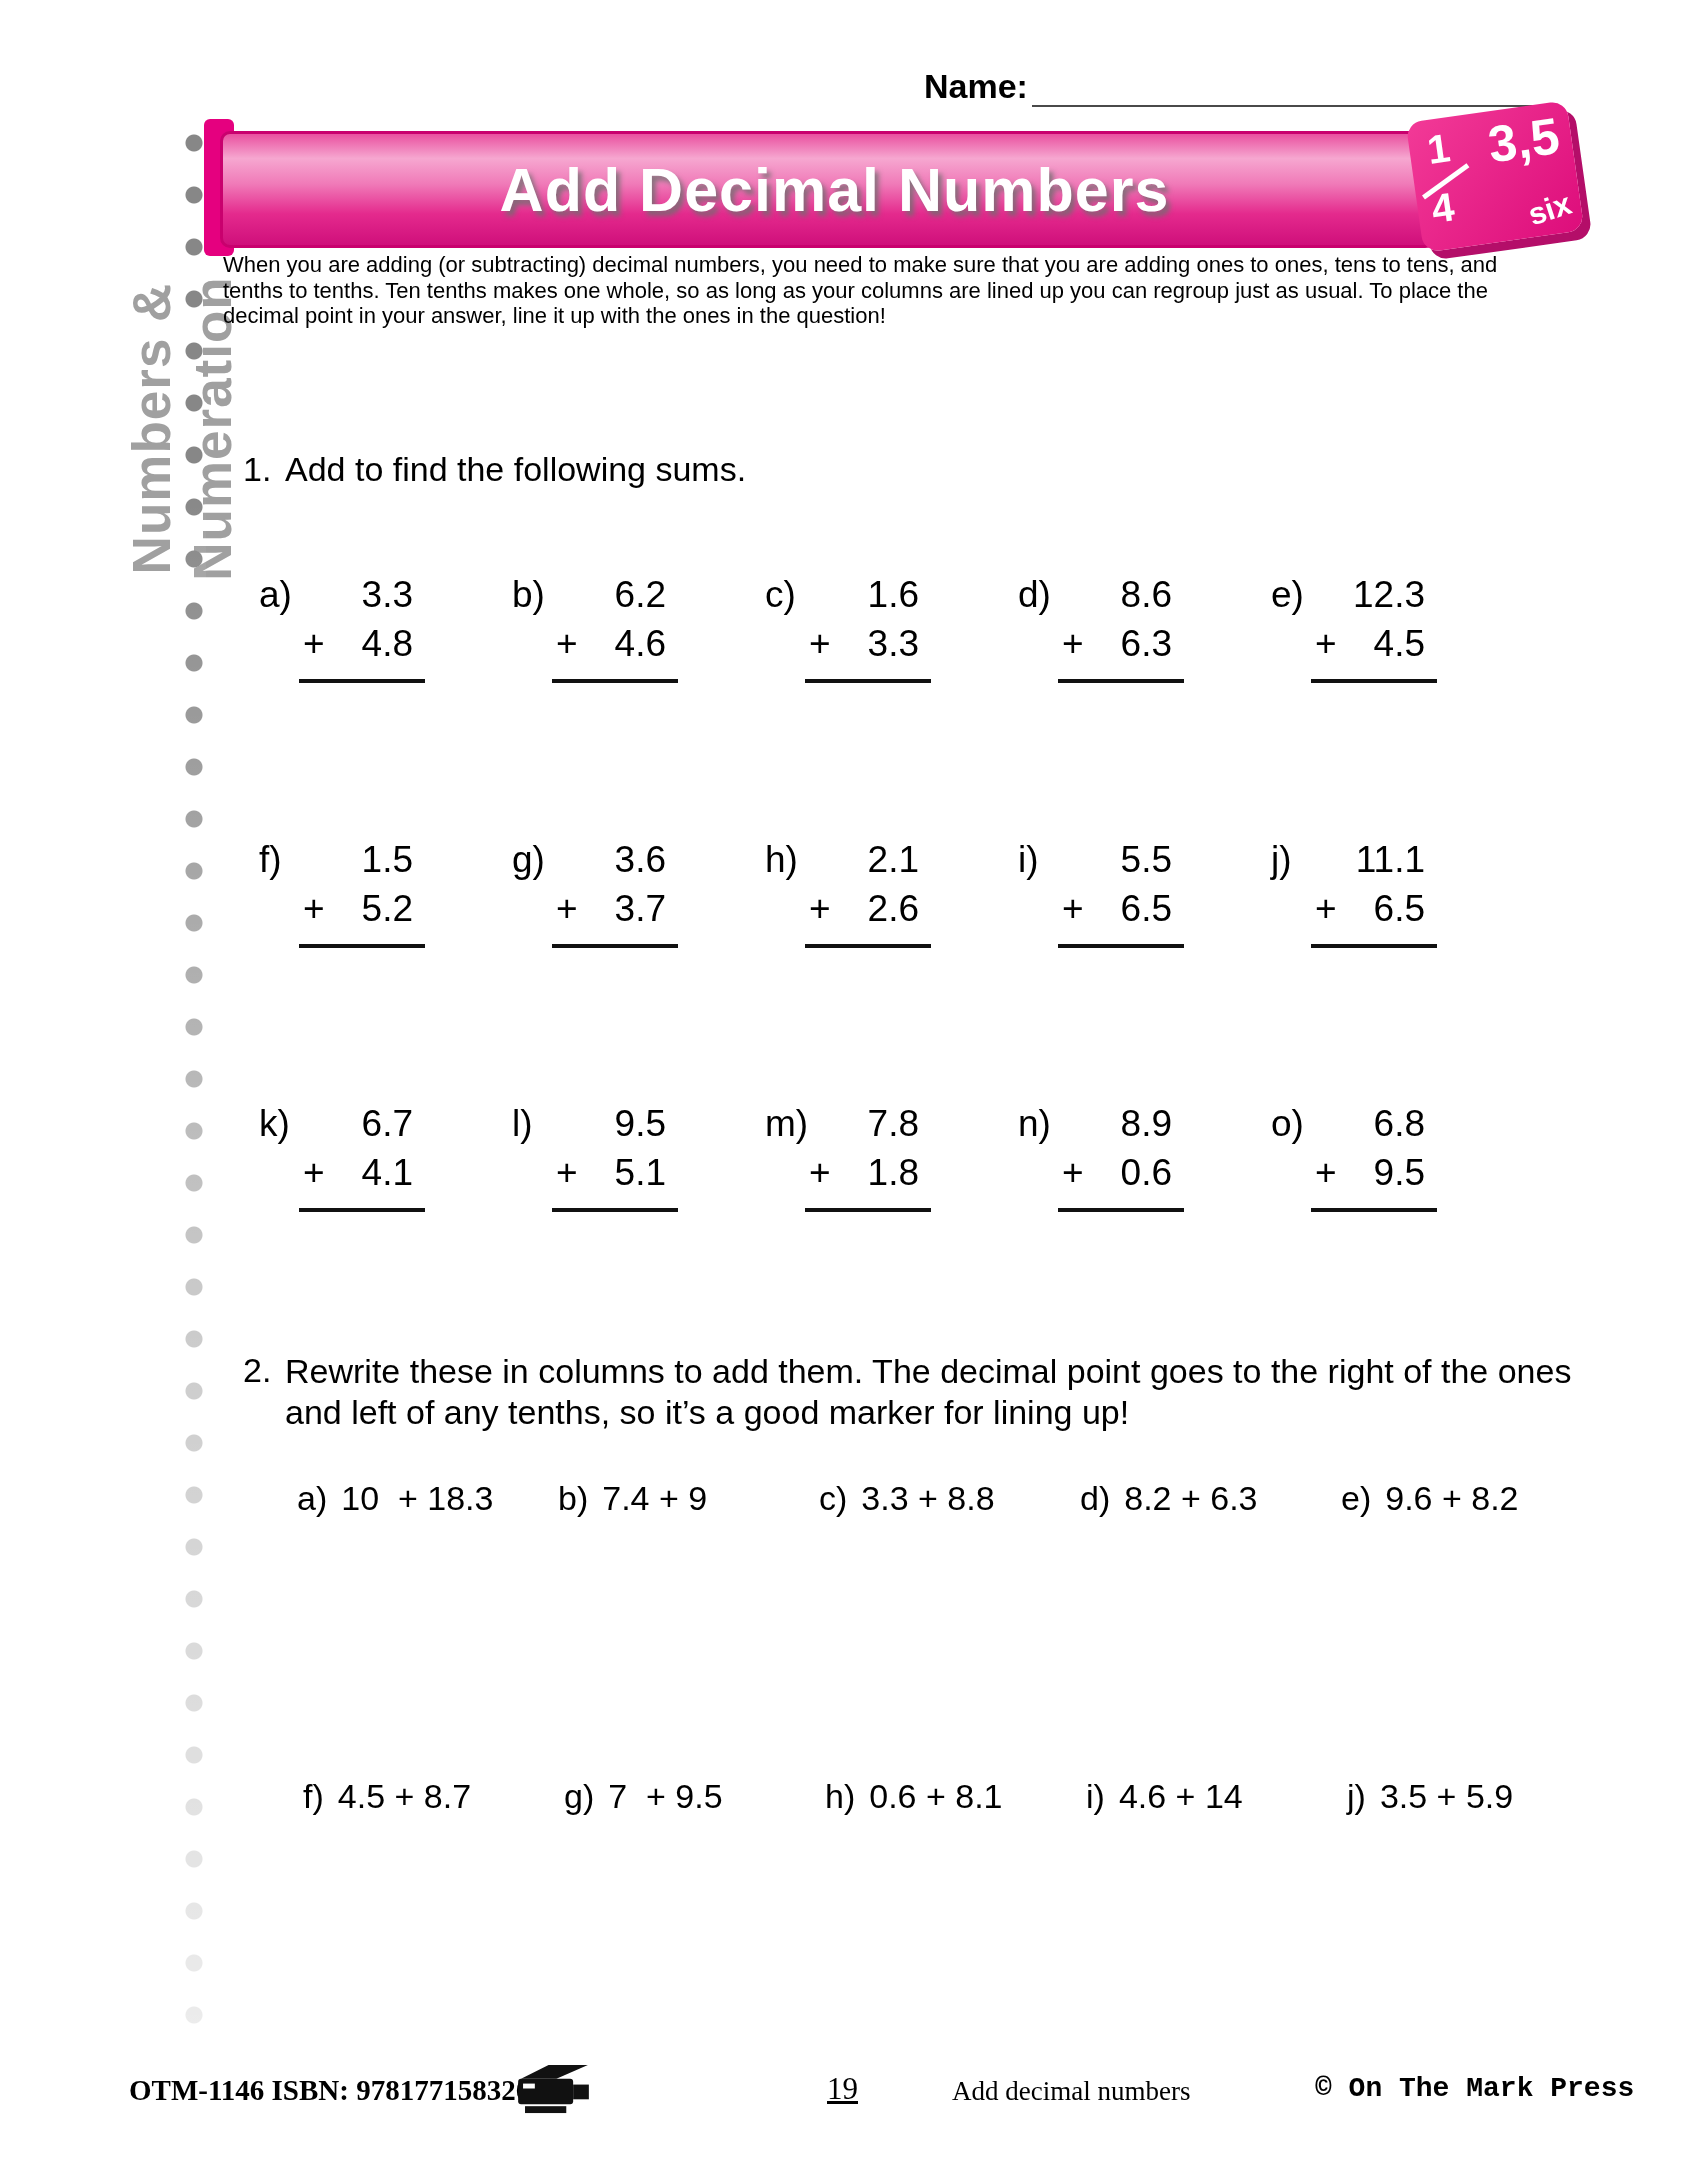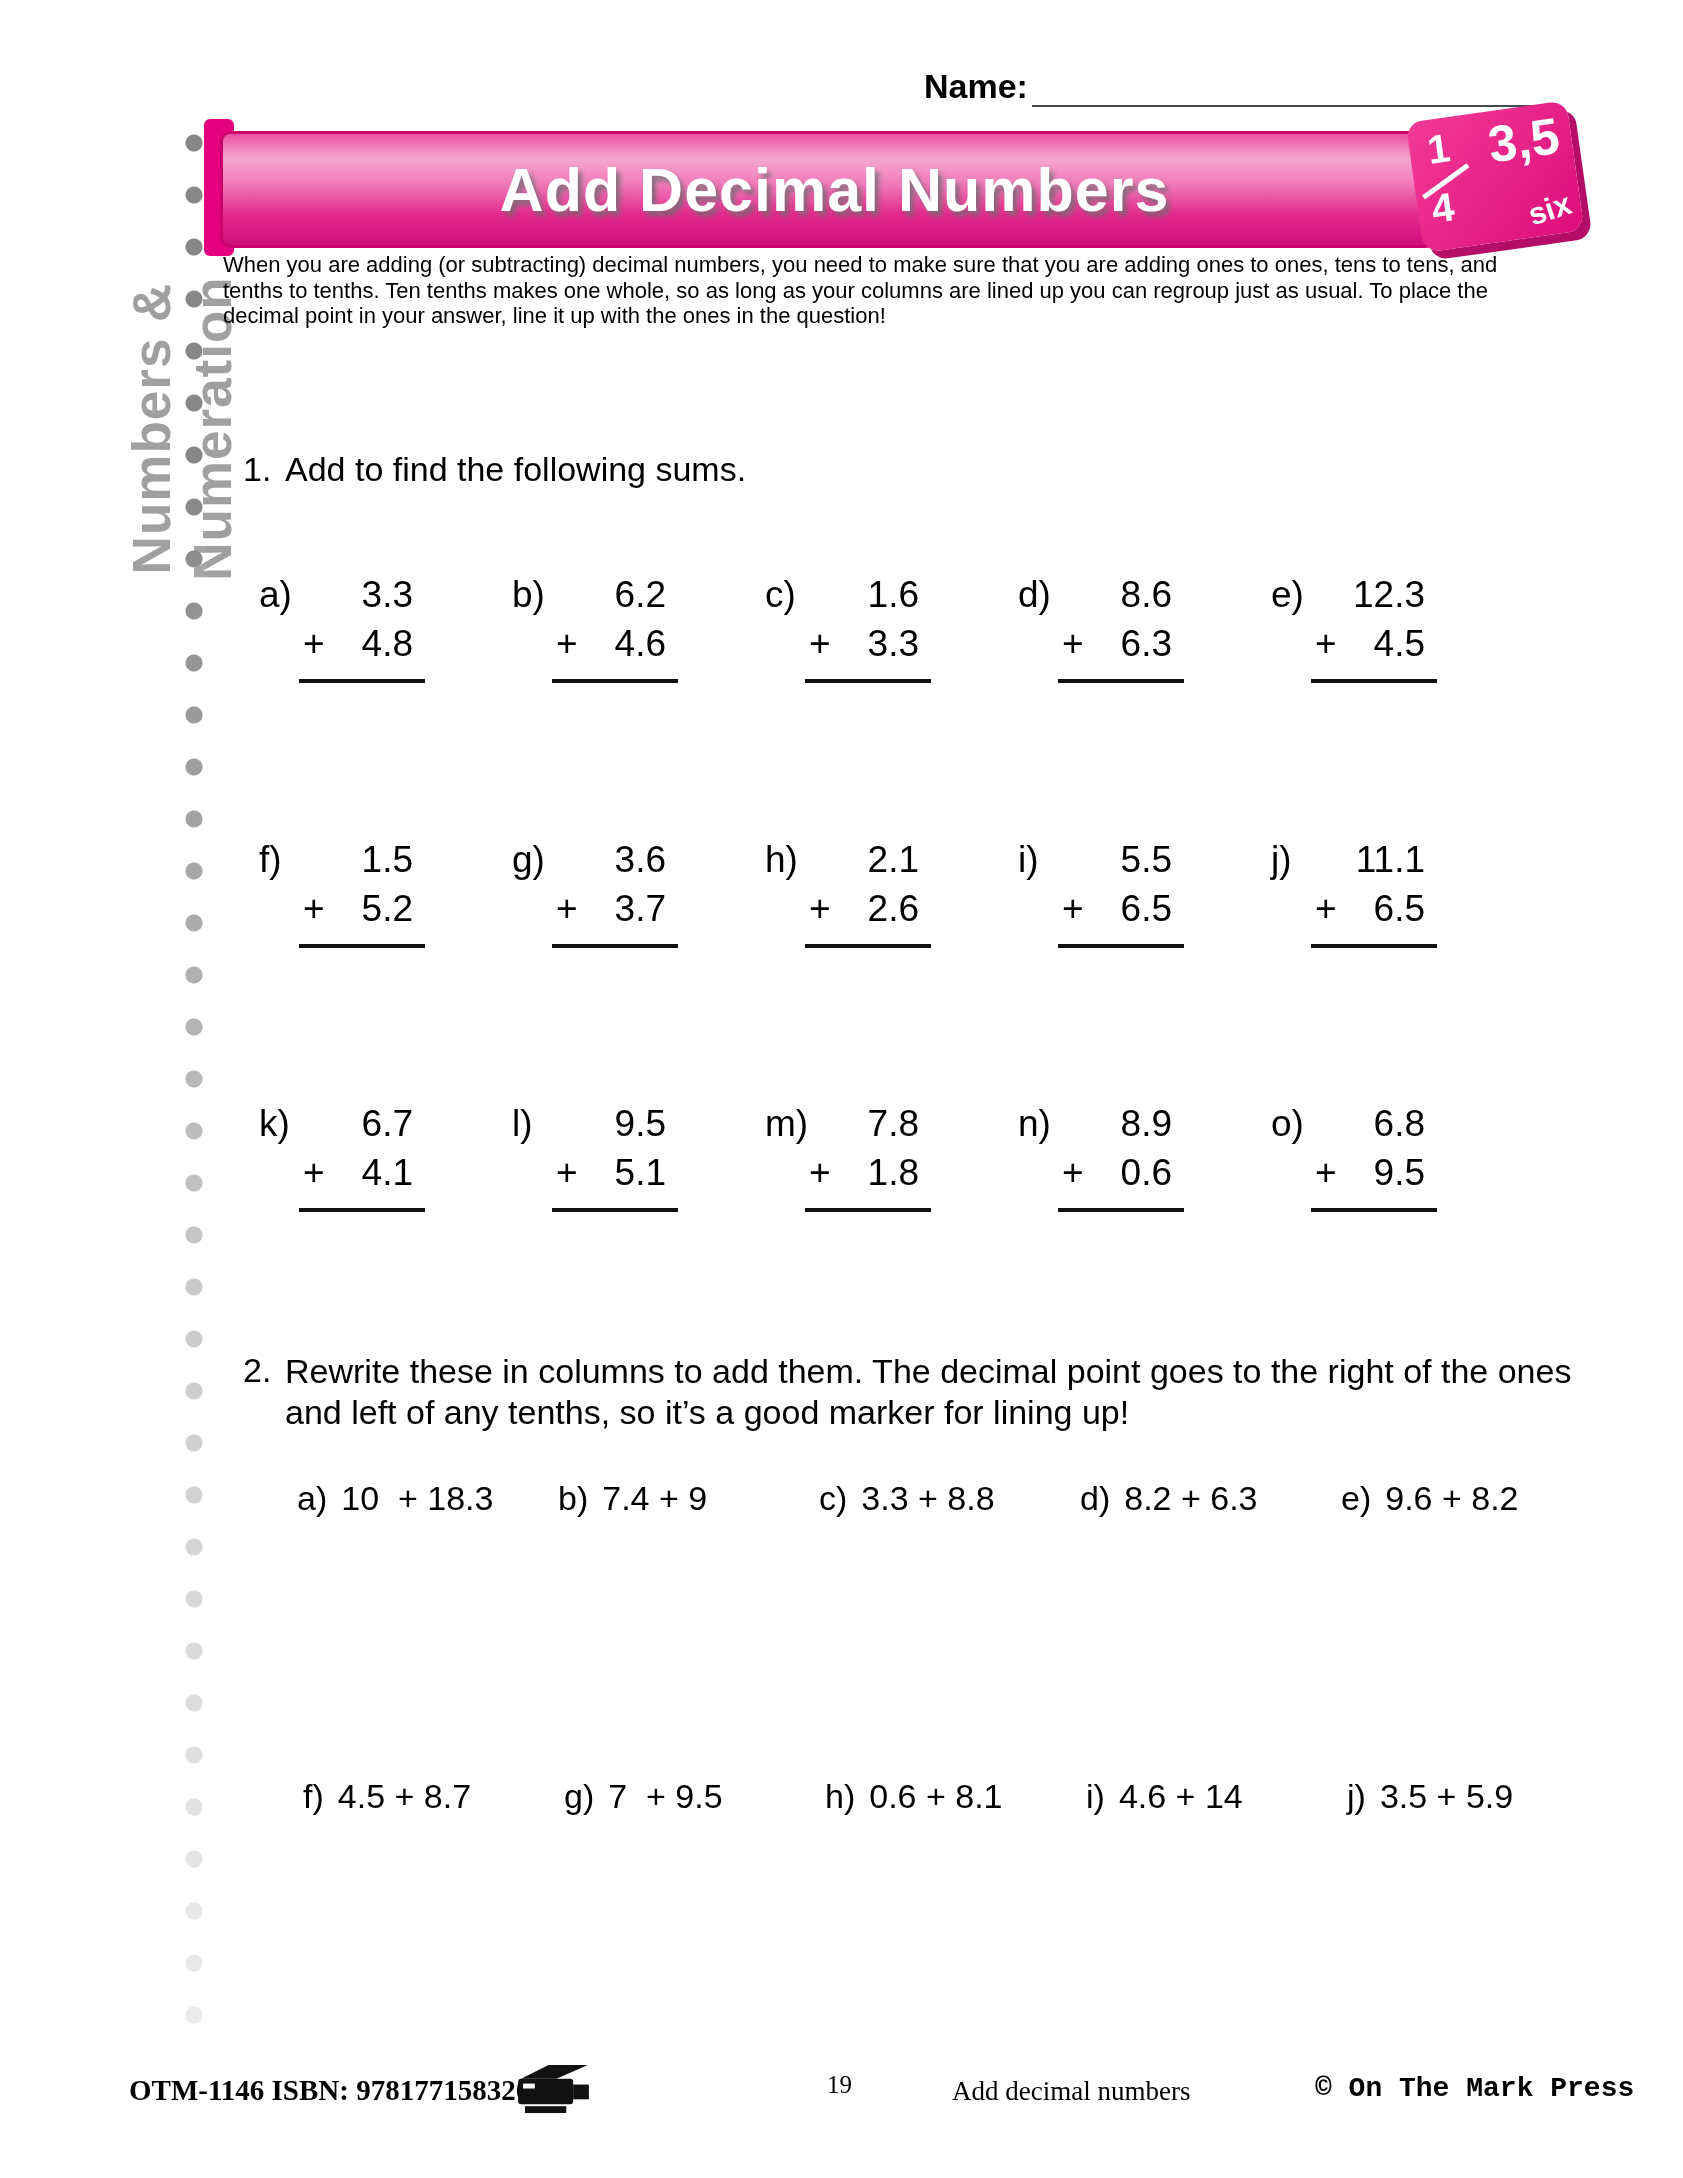--- a/index.html
+++ b/index.html
@@ -89,21 +89,21 @@
   .q2row1 { left: 297px; top: 1479px; }
   .q2row2 { left: 303px; top: 1777px; }
   .q2-item { width: 261px; display: flex; }
   .q2-item:last-child { width: auto; }
   .q2-label { margin-right: 14px; }
   .pre { white-space: pre; }
 
   
   .footer-code { position: absolute; left: 129px;  top: 2074px; font-family: "Liberation Serif", serif; font-weight: bold; font-size: 29px; }
   .printer     { position: absolute; left: 511px;  top: 2061px; width: 85px; height: 55px; }
-  .footer-page { position: absolute; left: 827px;  top: 2071px; font-family: "Liberation Serif", serif; font-size: 25px; }
+  .footer-page { position: absolute; left: 827px;  top: 2071px; font-family: "Liberation Serif", serif; font-size: 31px; text-decoration: underline; }
   .footer-title{ position: absolute; left: 952px;  top: 2076px; font-family: "Liberation Serif", serif; font-size: 27px; }
   .footer-copy { position: absolute; left: 1315px; top: 2073px; font-family: Liberation Mono, monospace; font-weight: bold; font-size: 28px; }
 </style>
 </head>
 <body>
 
 <div class="page">
 
   <span class="name-label">Name:</span>
   <span class="name-line"></span>

